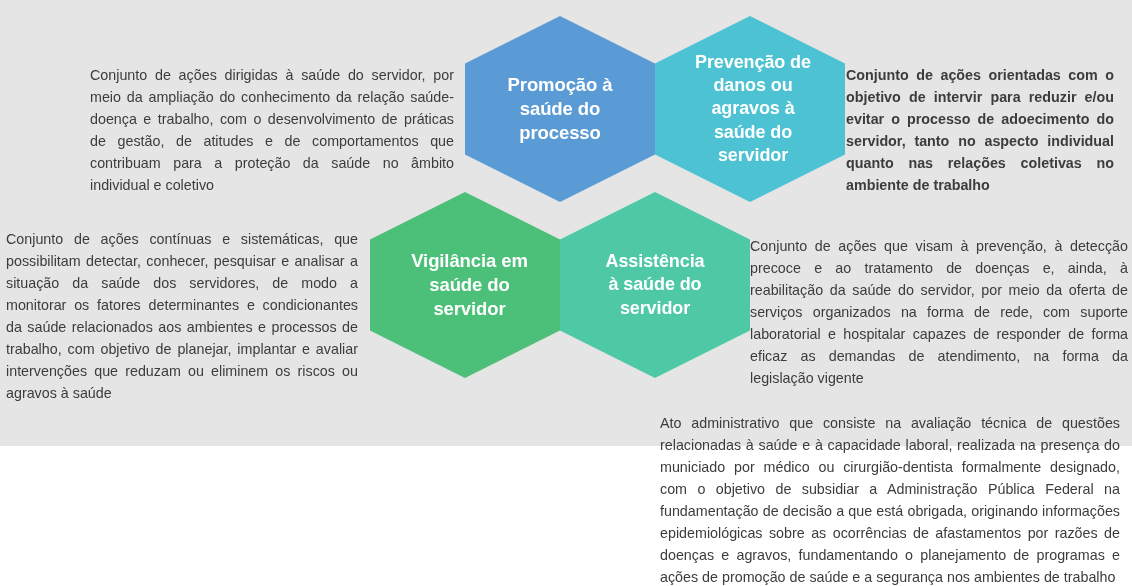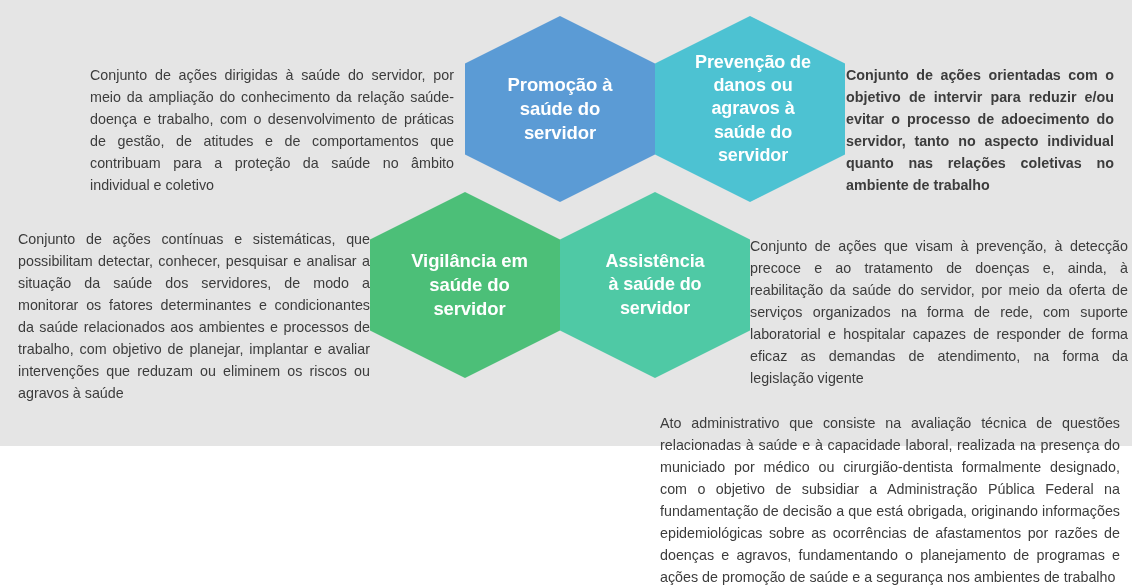--- a/index.html
+++ b/index.html
@@ -60,35 +60,35 @@
     color: #3c3c3c;
     font-size: 14.3px;
     line-height: 1.54;
     text-align: justify;
     text-justify: inter-word;
     font-family: "Liberation Sans", sans-serif;
   }
 
   #desc-promocao   { left: 90px;  top: 64px;  width: 364px; }
   #desc-prevencao  { left: 846px; top: 64px;  width: 268px; font-weight: bold; }
-  #desc-vigilancia { left: 18px;  top: 228px; width: 352px; }
+  #desc-vigilancia { left: 6px;  top: 228px; width: 352px; }
   #desc-assistencia{ left: 750px; top: 235px; width: 378px; }
   #desc-pericia    { left: 660px; top: 412px; width: 460px; }
 </style>
 </head>
 <body>
 
 <div id="canvas">
 
   <div class="desc" id="desc-promocao">Conjunto de ações dirigidas à saúde do servidor, por meio da ampliação do conhecimento da relação saúde-doença e trabalho, com o desenvolvimento de práticas de gestão, de atitudes e de comportamentos que contribuam para a proteção da saúde no âmbito individual e coletivo</div>
 
   <div class="hex" id="hex-promocao" style="background: rgb(91, 155, 213);">
     <div class="hex-label">Promoção à
 saúde do
-servidor</div>
+processo</div>
   </div>
 
   <div class="hex" id="hex-prevencao" style="background: rgb(77, 194, 210);">
     <div class="hex-label">Prevenção de
 danos ou
 agravos à
 saúde do
 servidor</div>
   </div>
 

